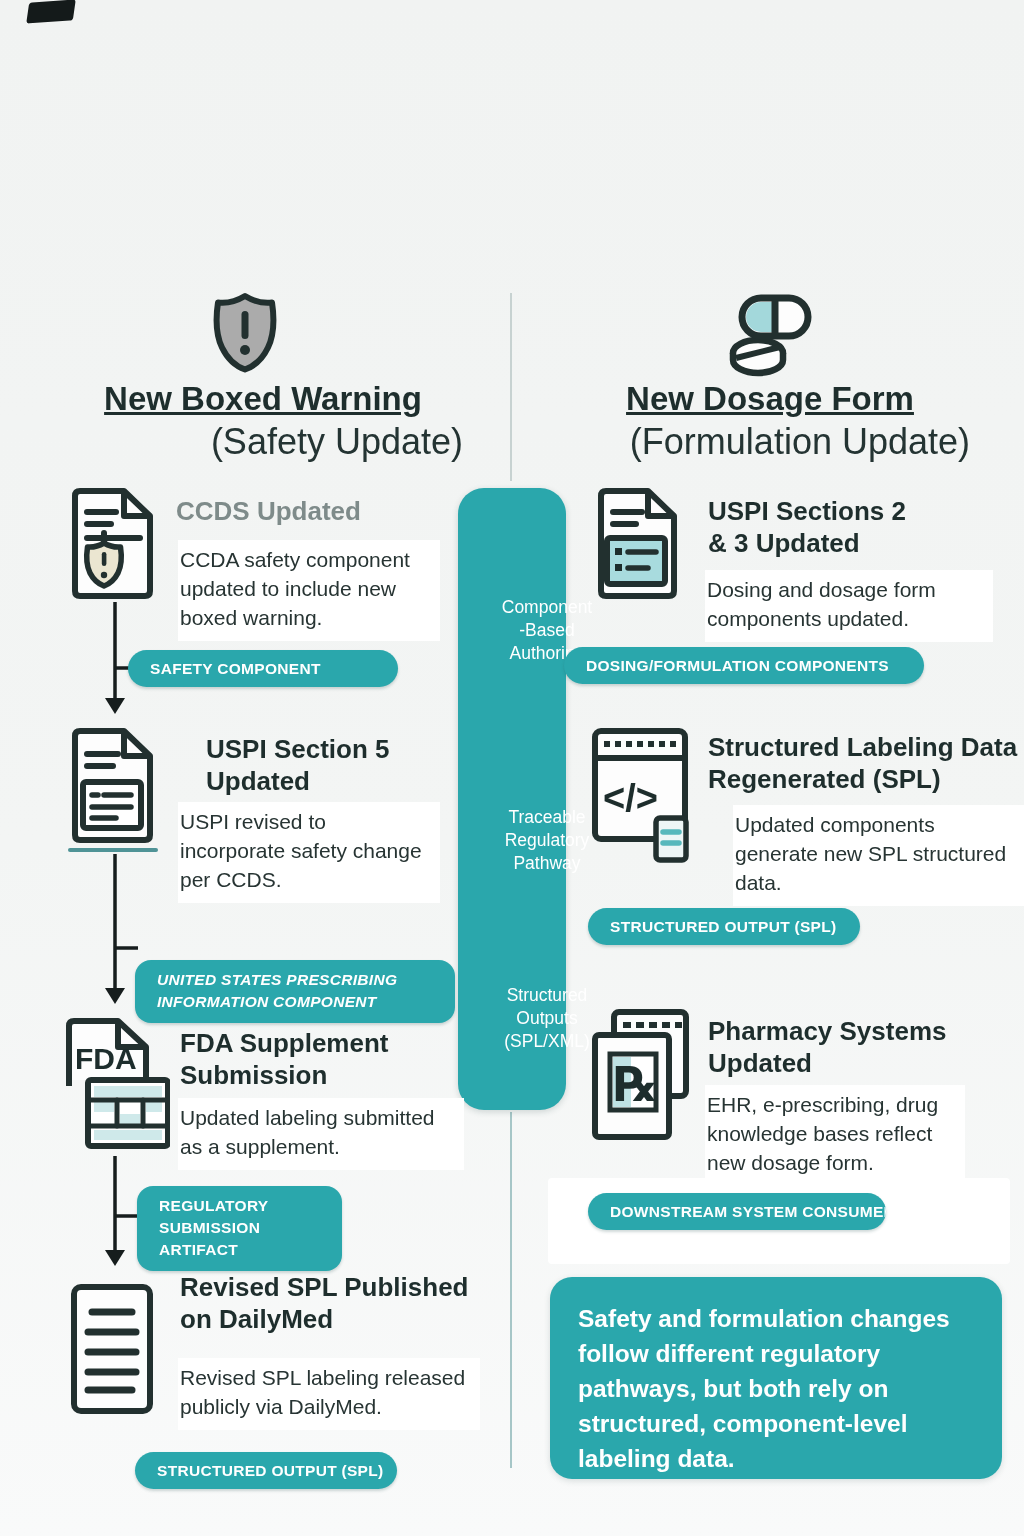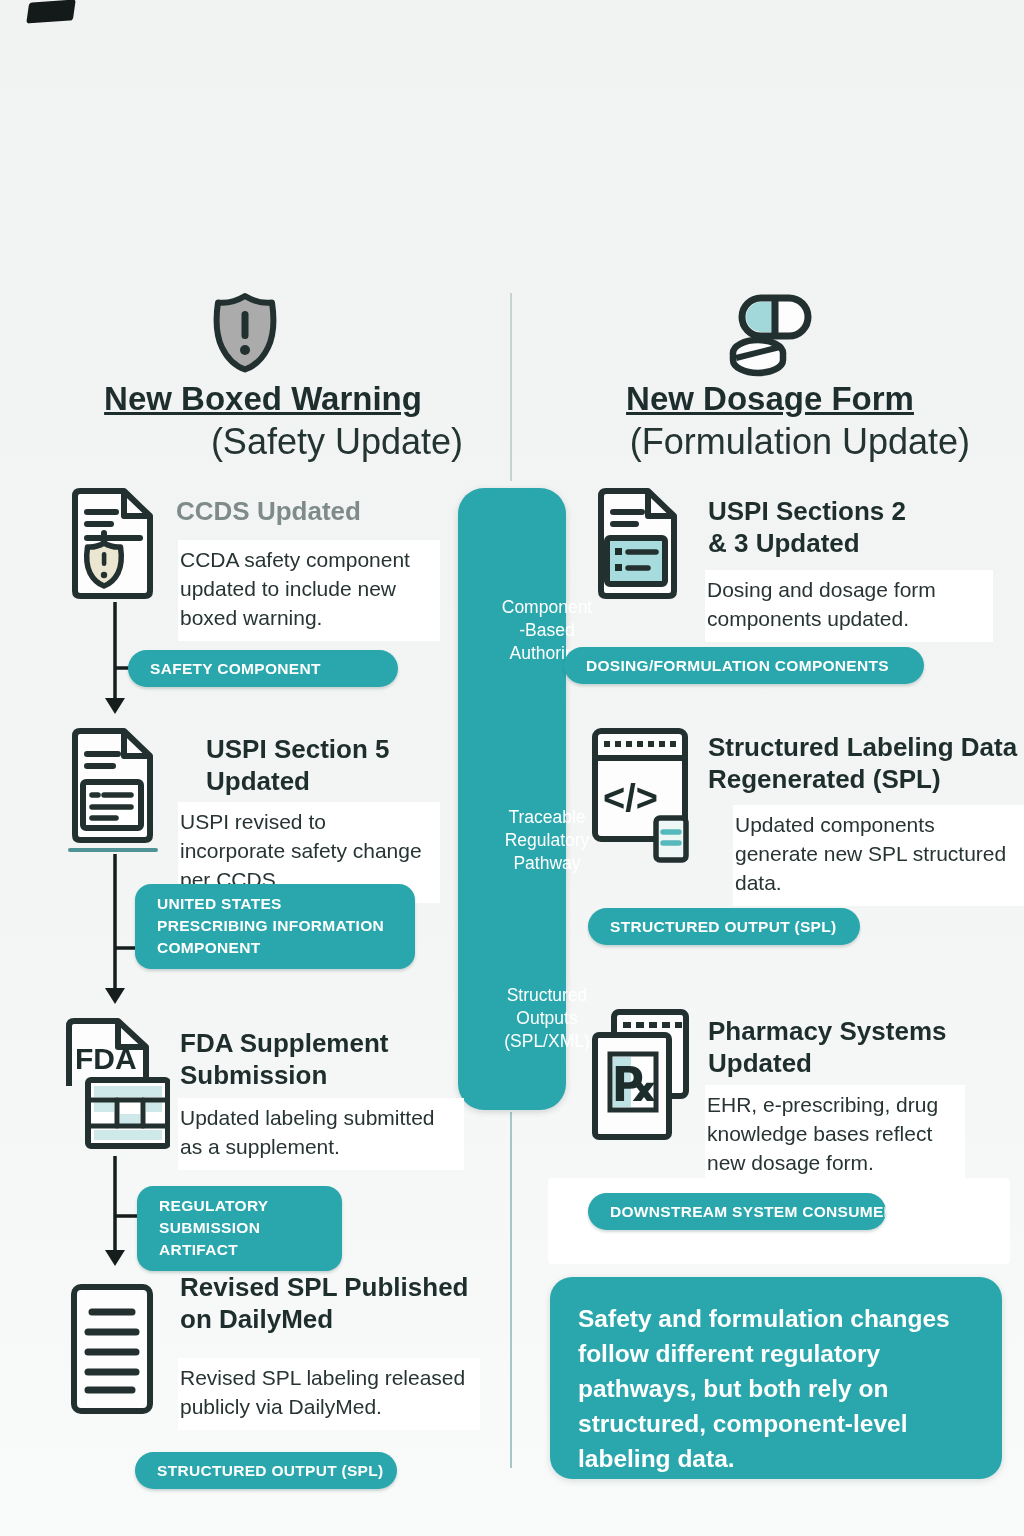--- a/index.html
+++ b/index.html
@@ -110,21 +110,21 @@
     <line x1="26" y1="92" x2="50" y2="92" class="icon-stroke" stroke-width="5.5"></line>
   </svg>
   <div class="abs underline-teal" style="left:68px;top:848px;width:90px;"></div>
   <div class="abs step-heading" style="left:180px;top:734px;width:230px;margin-left:26px;">USPI Section 5 Updated</div>
   <div class="abs desc" style="left:178px;top:802px;width:262px;">USPI revised to incorporate safety change per CCDS.</div>
   <svg class="abs" style="left:98px;top:854px;" width="44" height="152" viewBox="0 0 44 152">
     <line x1="17" y1="0" x2="17" y2="136" stroke="#161d1d" stroke-width="3.5"></line>
     <line x1="17" y1="94" x2="40" y2="94" stroke="#161d1d" stroke-width="3.5"></line>
     <polygon points="7,134 27,134 17,150" fill="#161d1d"></polygon>
   </svg>
-  <div class="abs badge two" style="left:135px;top:884px;width:280px;">UNITED STATES PRESCRIBING INFORMATION COMPONENT</div>
+  <div class="abs badge two" style="left:135px;top:960px;width:320px;font-style:italic;">UNITED STATES PRESCRIBING INFORMATION COMPONENT</div>
 
   <svg class="abs" style="left:58px;top:1016px;" width="112" height="136" viewBox="0 0 112 136">
     <path d="M16 5 H60 L88 31 V64 H11 V10 Q11 5 16 5 Z" fill="#fdfdfd" stroke="none"></path>
     <path d="M16 5 H60 L88 31 V70 M11 70 V10 Q11 5 16 5" fill="none" stroke="#22302f" stroke-width="6" stroke-linejoin="round"></path>
     <path d="M60 5 V31 H88" fill="none" stroke="#22302f" stroke-width="6" stroke-linejoin="round"></path>
     <text x="17" y="53" font-family="Liberation Sans, sans-serif" font-size="30" font-weight="700" fill="#1d2d2c">FDA</text>
     <rect x="30" y="64" width="80" height="66" rx="3" fill="#ffffff" stroke="#22302f" stroke-width="6"></rect>
     <rect x="36" y="70" width="68" height="11" fill="#cfe9ea"></rect>
     <rect x="36" y="86" width="20" height="10" fill="#cfe9ea"></rect>
     <rect x="62" y="98" width="20" height="10" fill="#cfe9ea"></rect>

